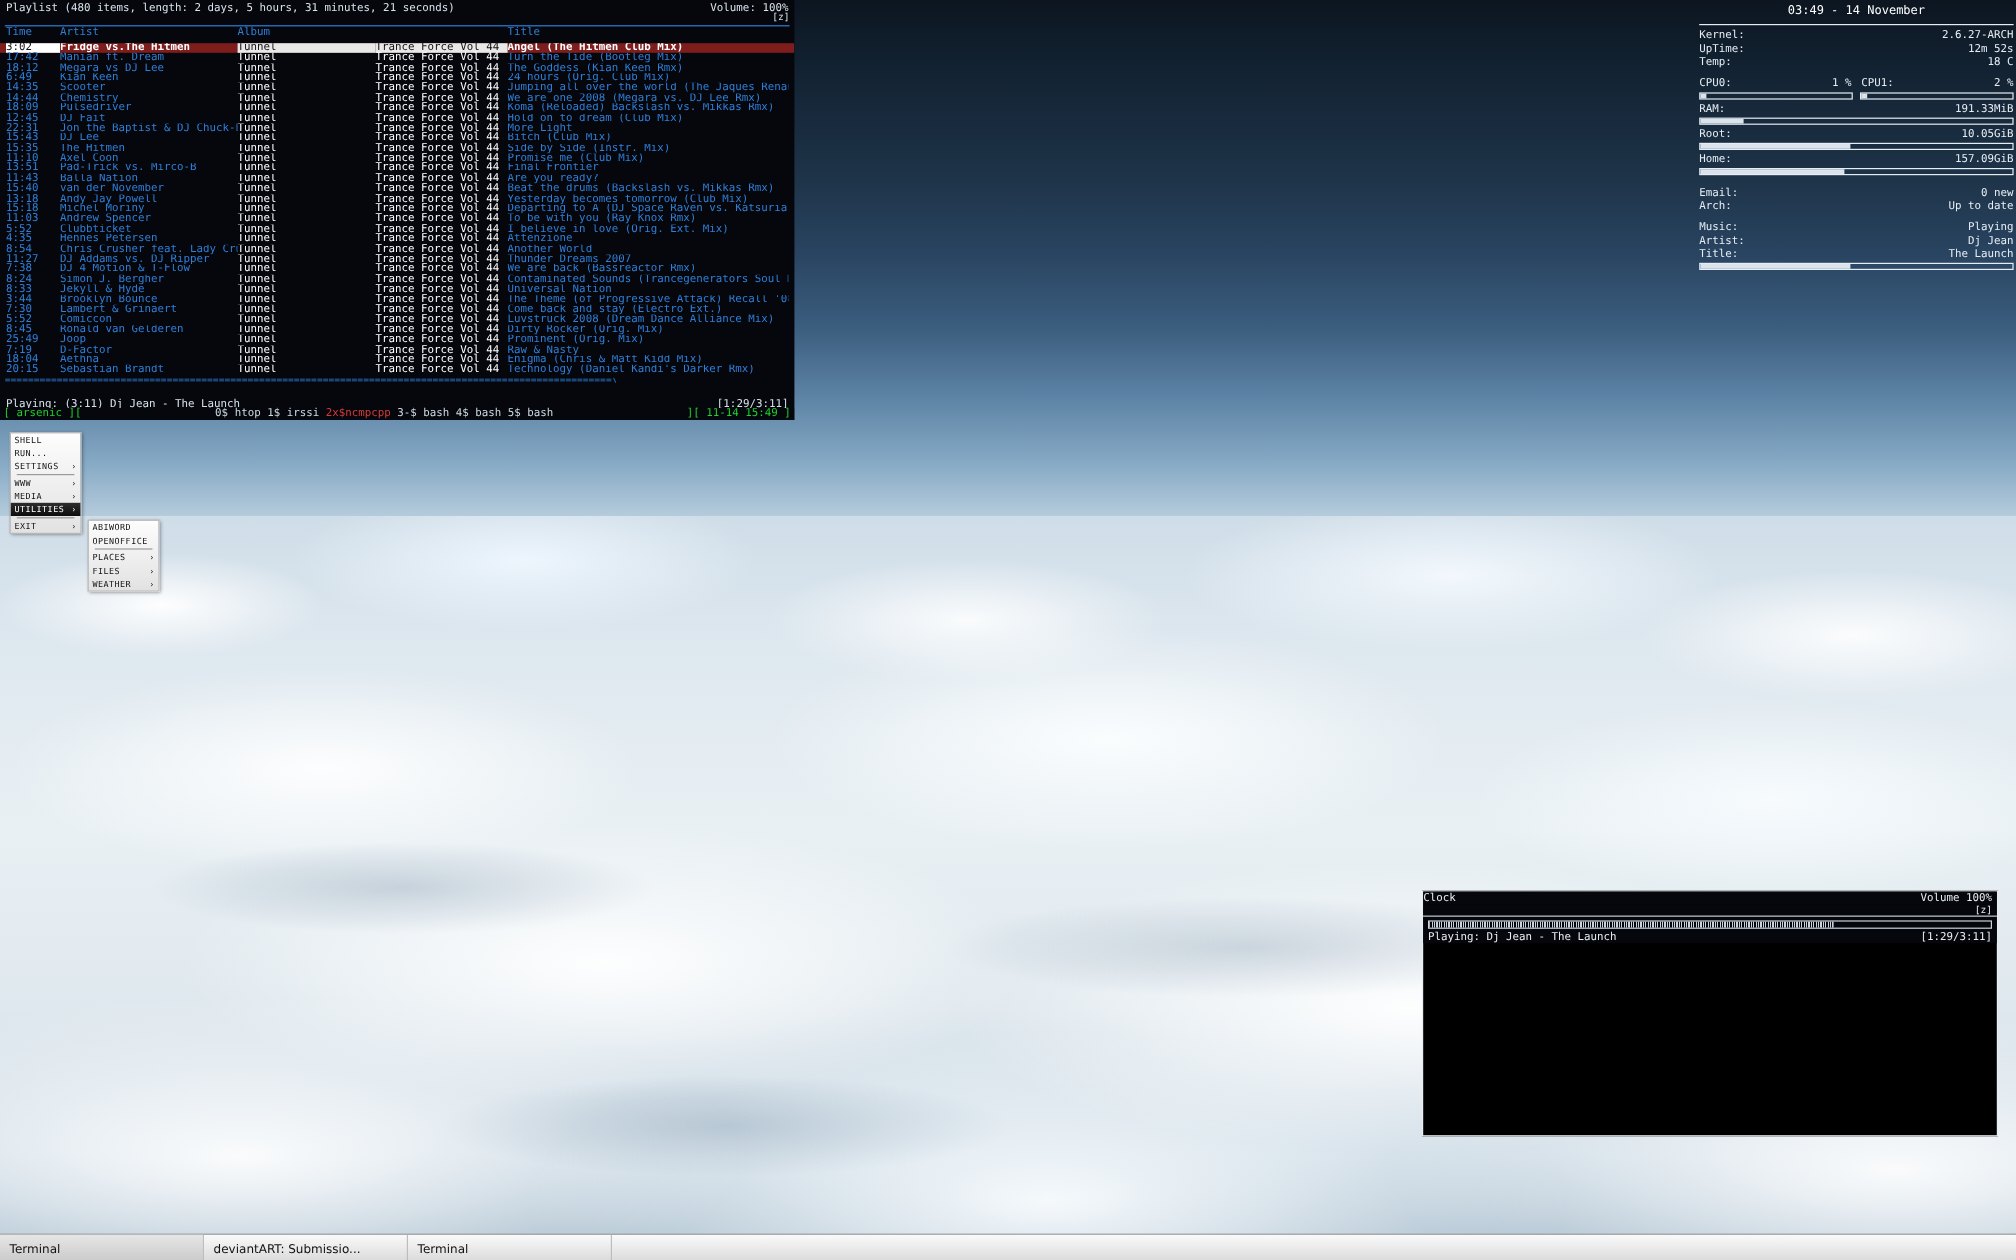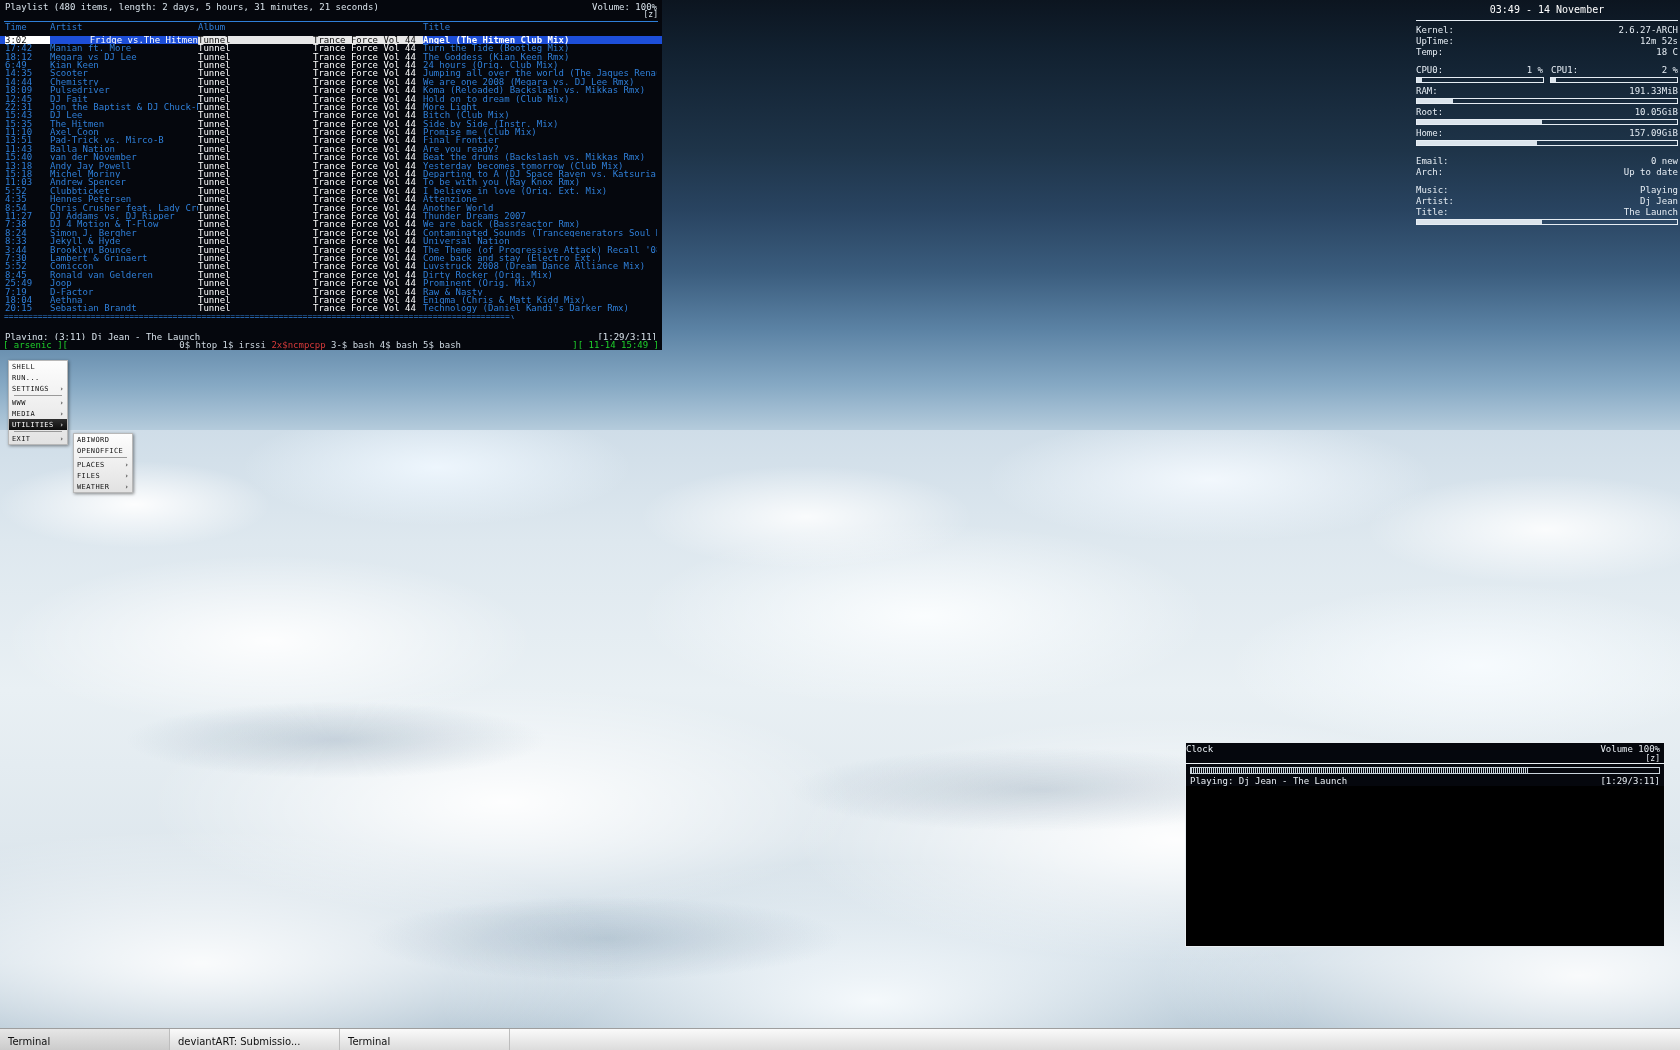--- a/index.html
+++ b/index.html
@@ -63,23 +63,23 @@
   .tm-cols span:nth-child(1){ width:45px; }
   .tm-cols span:nth-child(2){ width:148px; }
   .tm-cols span:nth-child(3){ width:225px; }
   .tm-rows { margin-top:4px; }
   .tm-row { display:flex; padding:0 5px; height:8.4px; line-height:8.4px; white-space:nowrap; }
   .tm-row .c-time { width:45px; color:#2f7fd8;}
   .tm-row .c-art  { width:148px; color:#2f7fd8; overflow:hidden;}
   .tm-row .c-alb  { width:115px; color:#ffffff; overflow:hidden;}
   .tm-row .c-num  { width:110px; color:#ffffff; }
   .tm-row .c-tit  { flex:1; color:#2f7fd8; overflow:hidden;}
-  .tm-row.sel { background:#1d4ed8; }
+  .tm-row.sel { background:#7f1d1d; }
   .tm-row.sel .c-time { background:#ffffff; color:#111; }
-  .tm-row.sel .c-art  { color:#ffffff; font-weight:normal;text-align:right;}
+  .tm-row.sel .c-art  { color:#ffffff; font-weight:bold;}
   .tm-row.sel .c-alb  { background:#e8e8e8; color:#111; }
   .tm-row.sel .c-num  { background:#e8e8e8; color:#111; }
   .tm-row.sel .c-tit  { color:#ffffff; font-weight:bold;}
   .tm-dashrule {
     margin:2px 4px 0 4px; height:4px; color:#2f7fd8; font-size:8px;
     line-height:4px; overflow:hidden; white-space:nowrap;
   }
   .tm-playing { display:flex; justify-content:space-between; color:#d8e2ea; padding:14px 5px 0 5px; font-size:9px; }
   .tm-tmux {
     position:absolute; left:0; right:0; bottom:0; height:10px; background:#05070d;
@@ -181,21 +181,21 @@
   <div class="tm-rows" id="playlist-rows">
       <div class="tm-row sel">
         <span class="c-time">3:02</span>
         <span class="c-art">Fridge vs.The Hitmen</span>
         <span class="c-alb">Tunnel</span>
         <span class="c-num">Trance Force Vol  44</span>
         <span class="c-tit">Angel (The Hitmen Club Mix)</span>
       </div>
       <div class="tm-row">
         <span class="c-time">17:42</span>
-        <span class="c-art">Manian ft. More</span>
+        <span class="c-art">Manian ft. Dream</span>
         <span class="c-alb">Tunnel</span>
         <span class="c-num">Trance Force Vol  44</span>
         <span class="c-tit">Turn the Tide (Bootleg Mix)</span>
       </div>
       <div class="tm-row">
         <span class="c-time">18:12</span>
         <span class="c-art">Megara vs DJ Lee</span>
         <span class="c-alb">Tunnel</span>
         <span class="c-num">Trance Force Vol  44</span>
         <span class="c-tit">The Goddess (Kian Keen Rmx)</span>

